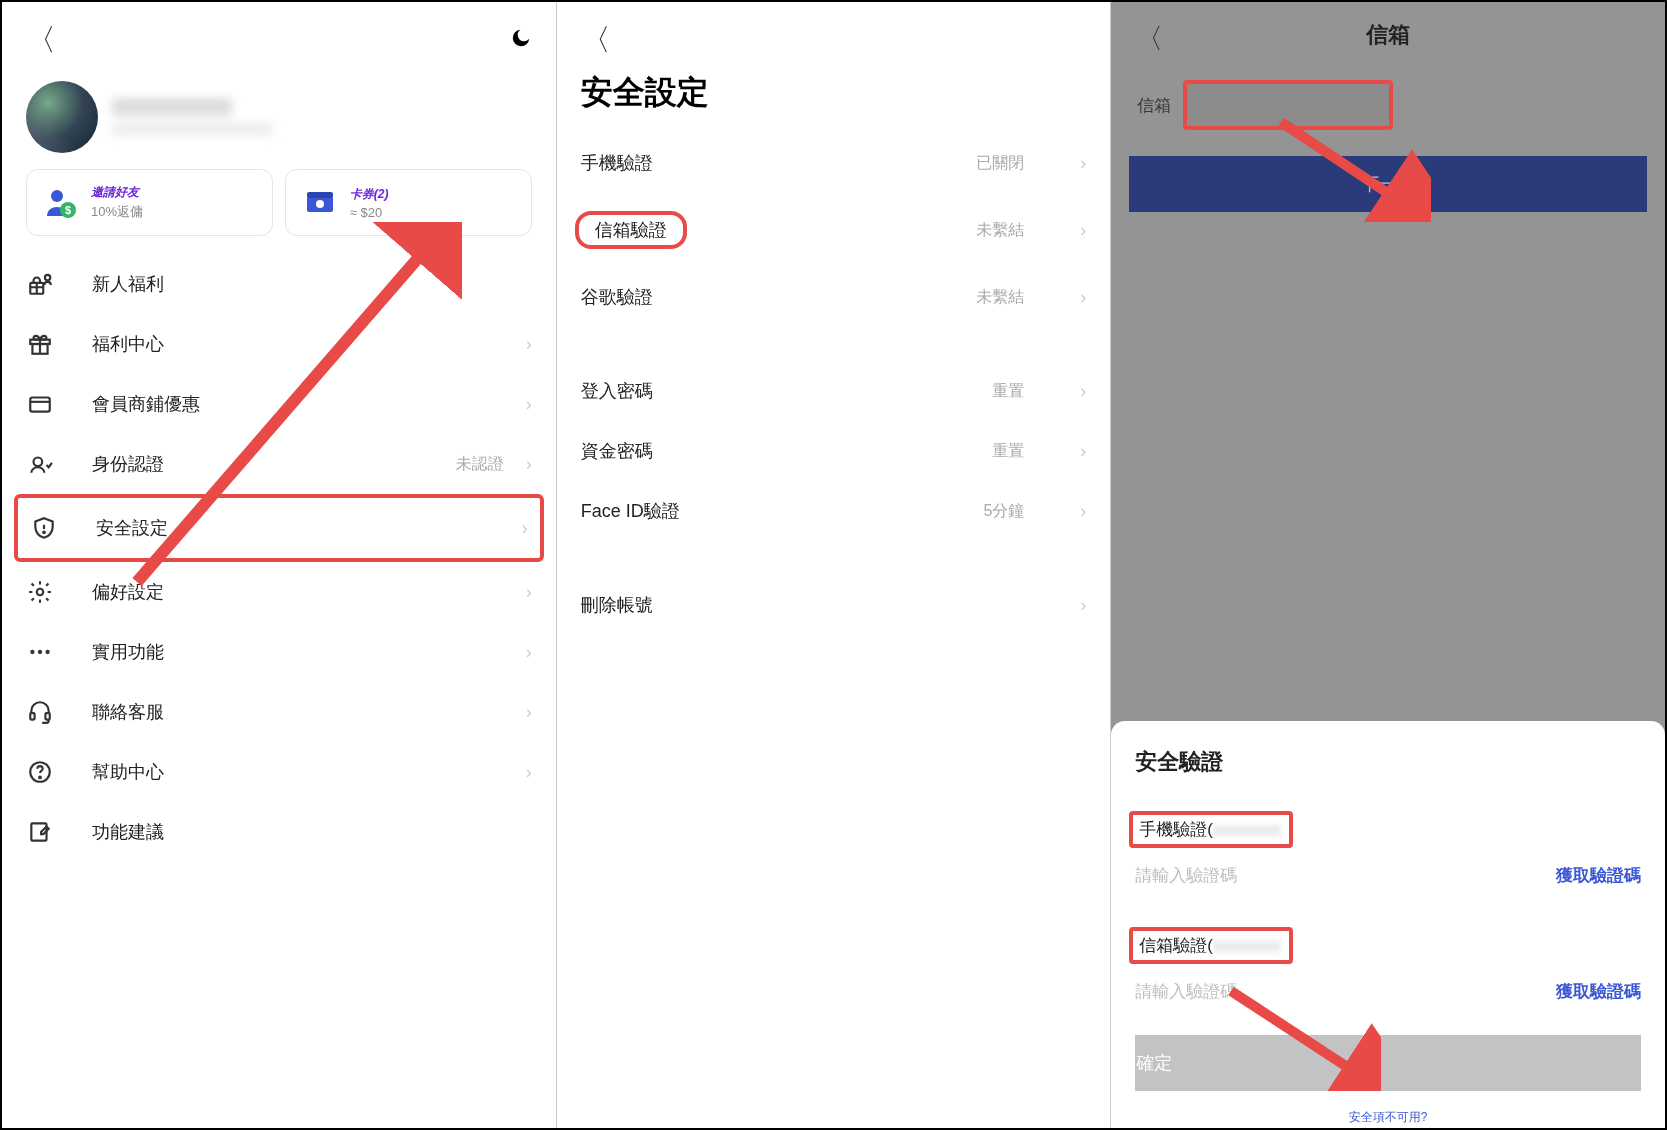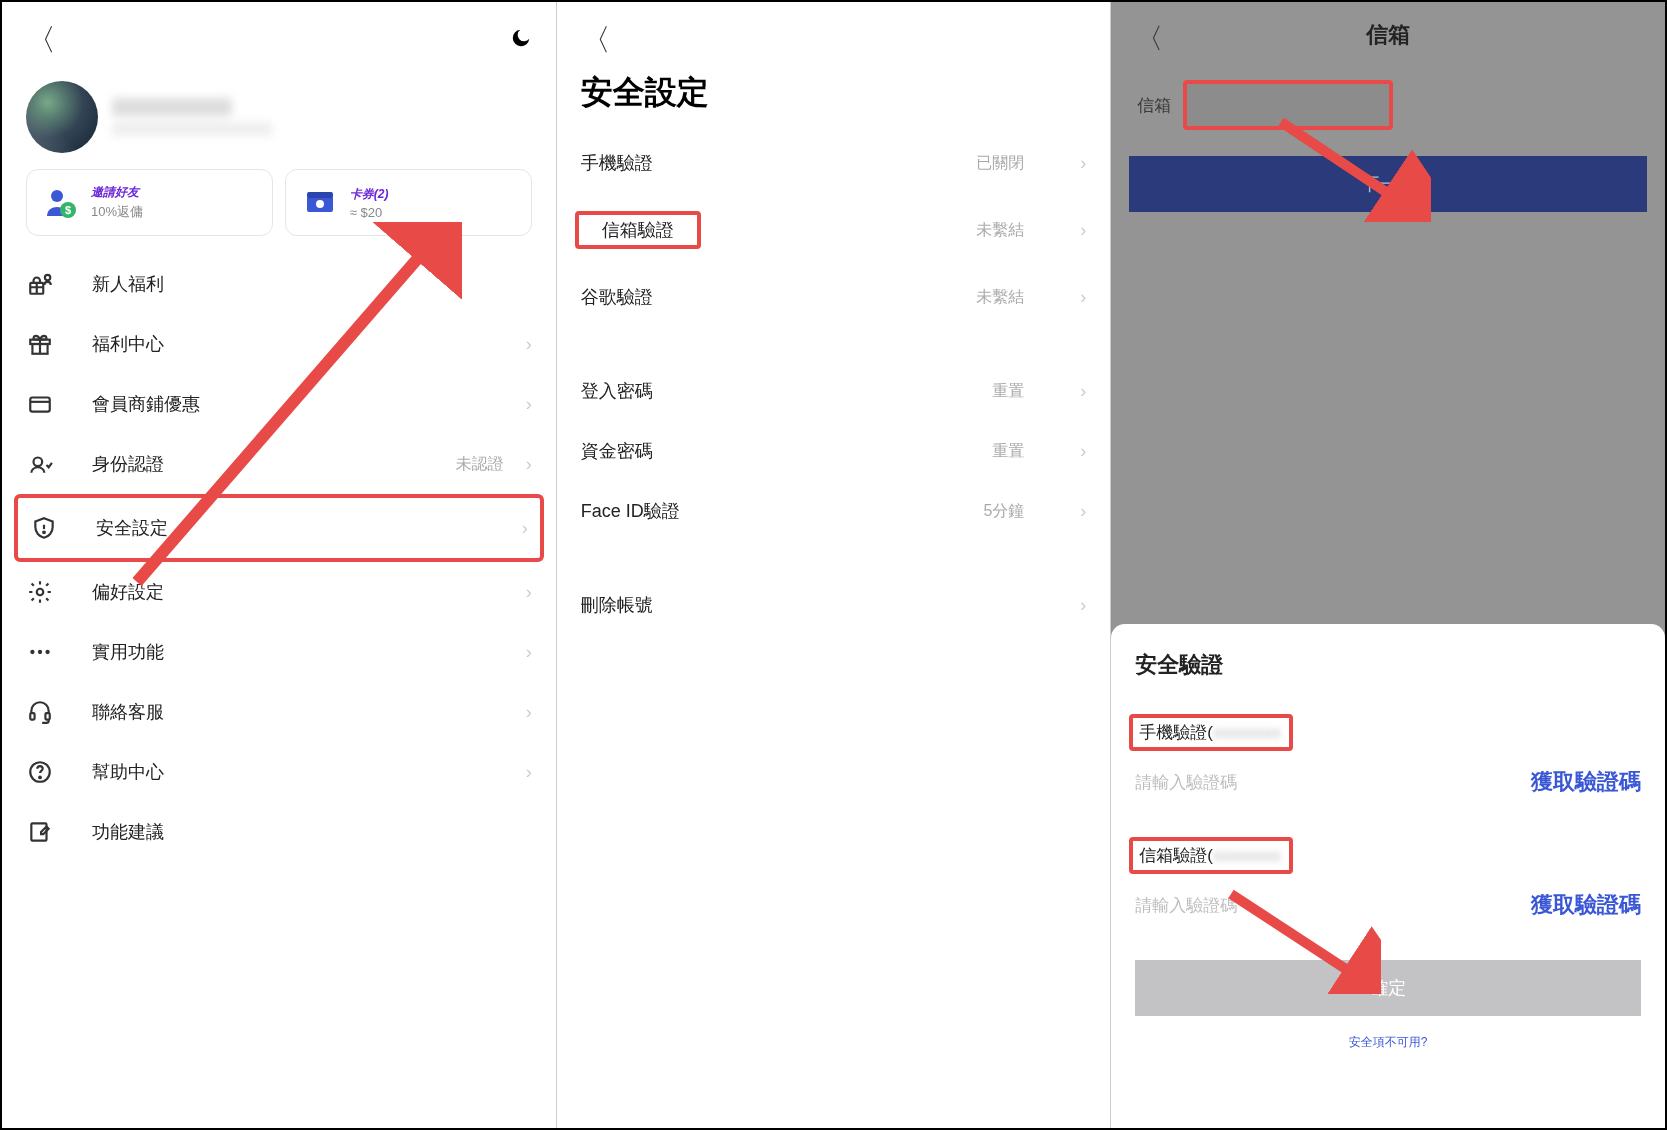--- a/index.html
+++ b/index.html
@@ -152,22 +152,22 @@
   flex: 1;
   font-size: 18px;
   color: #222;
 }
 .setting-value { font-size: 16px; color: #aaa; }
 .setting-arrow { color: #ccc; font-size: 18px; margin-left: 8px; }
 .section-gap { height: 34px; }
 .label-highlight {
   display: inline-block;
   border: 4px solid #e84b47;
-  border-radius: 4px;
-  padding: 3px 23px;
+  border-radius: 16px;
+  padding: 3px 16px;
   margin-left: -6px;
 }
 
 
 .p3-top {
   background: #949494;
 }
 .p3-header {
   display: flex;
   align-items: center;
@@ -211,21 +211,21 @@
   font-size: 18px;
   cursor: pointer;
 }
 .p3-sheet {
   position: absolute;
   left: 0; right: 0; bottom: 0;
   background: #fff;
   border-top-left-radius: 14px;
   border-top-right-radius: 14px;
   padding: 26px 24px 20px;
-  height: 504px;
+  height: 407px;
 }
 .sheet-title {
   font-size: 22px;
   font-weight: 700;
   color: #222;
   margin-bottom: 22px;
 }
 .verify-block { margin-bottom: 18px; }
 .verify-label {
   font-size: 17px;
@@ -240,28 +240,28 @@
   margin-left: -6px;
   margin-top: 12px;
 }
 .verify-input-row {
   display: flex;
   align-items: center;
   justify-content: space-between;
   padding: 14px 0 10px;
 }
 .verify-placeholder { font-size: 17px; color: #bdbdbd; }
-.get-code { font-size: 22px; color: #3a57d6; font-weight: 600; cursor: pointer; }
+.get-code { font-size: 17px; color: #3a57d6; font-weight: 600; cursor: pointer; }
 .confirm-btn {
   background: #c3c3c6;
   color: #fff;
-  text-align: center;
-  padding: 16px 14px;
+  text-align: left;
+  padding: 16px 1px;
   font-size: 18px;
-  margin-top: 30px;
+  margin-top: 22px;
   cursor: pointer;
 }
 .unavailable-link {
   text-align: center;
   color: #3a57d6;
   font-size: 12px;
   margin-top: 18px;
   cursor: pointer;
 }
 

